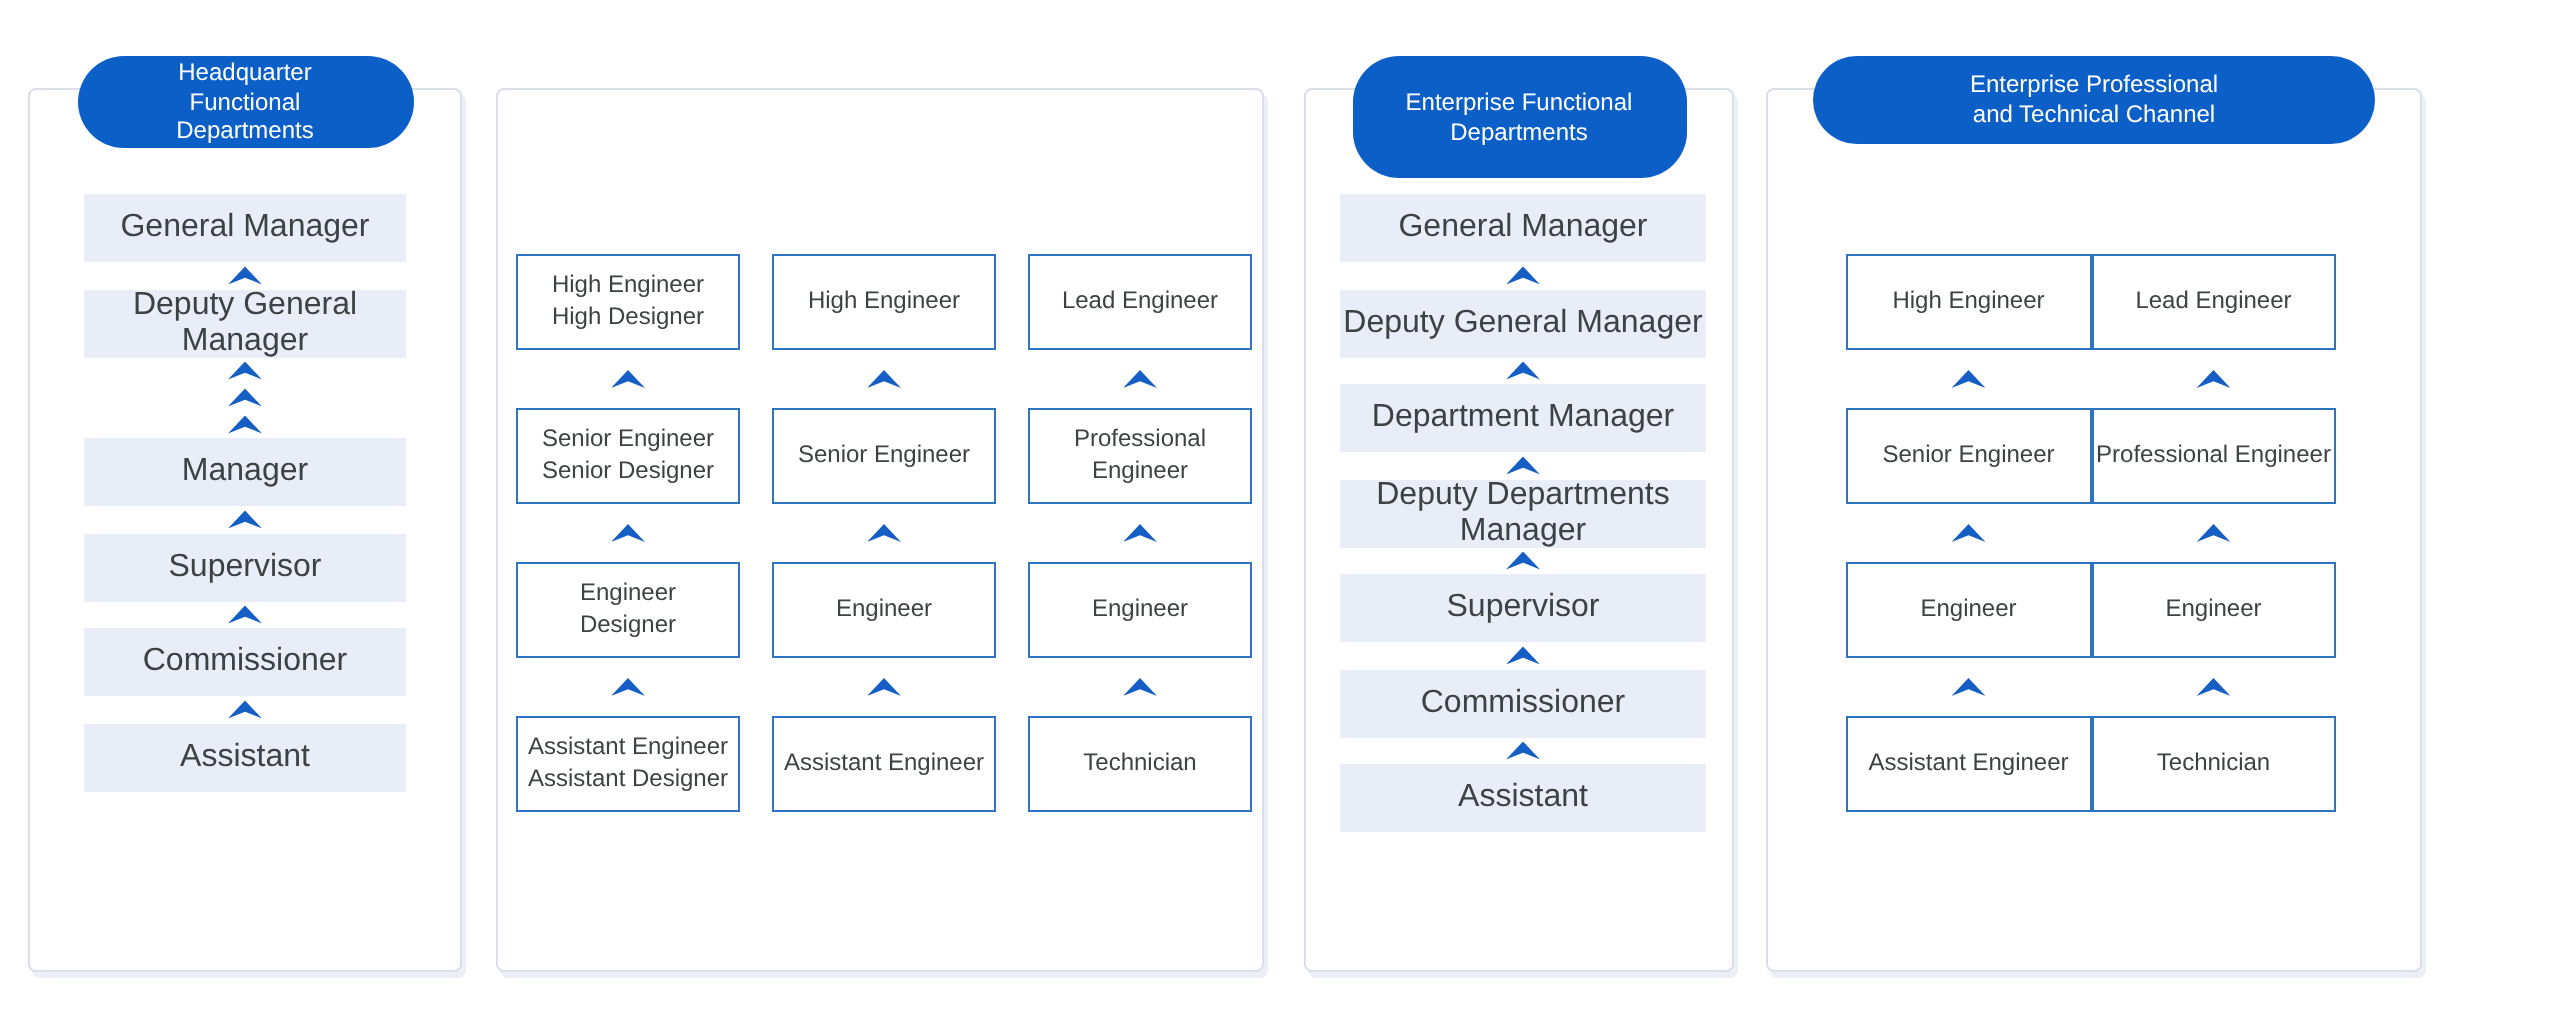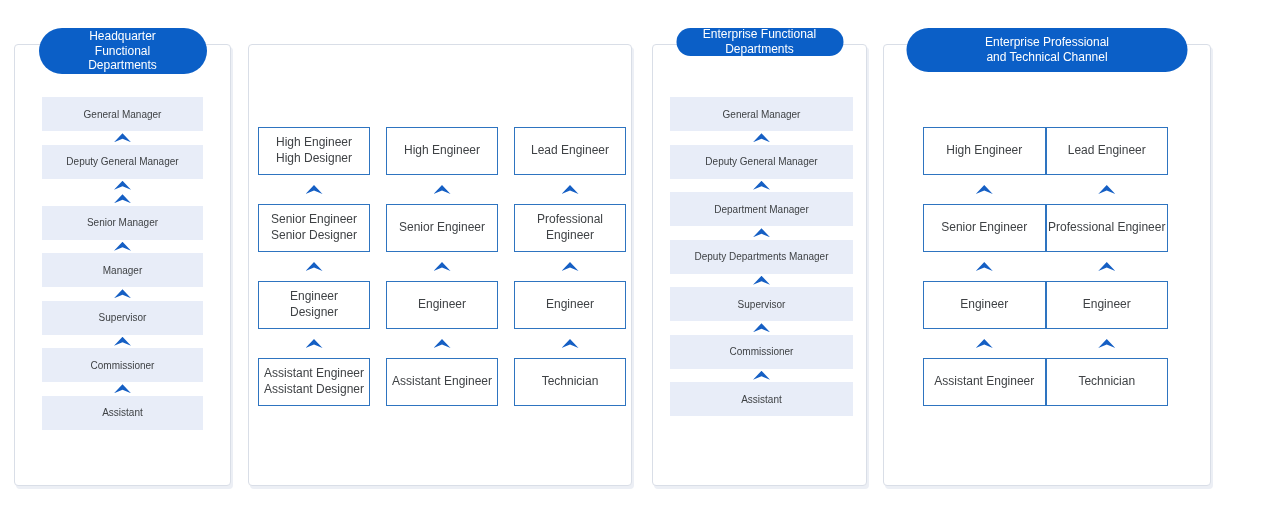--- a/index.html
+++ b/index.html
@@ -38,35 +38,35 @@
     display: flex;
     align-items: center;
     justify-content: center;
     text-align: center;
     white-space: pre-wrap;
     font-size: 12px;
     line-height: 1.22;
   }
   .p1 .pill { width: 168px; height: 46px; }
   .p2 .pill { width: 281px; height: 44px; }
-  .p3 .pill { width: 167px; height: 28px; }
+  .p3 .pill { width: 167px; height: 61px; }
   .p4 .pill { width: 281px; height: 44px; }
 
   
   .ladder { position: absolute; top: 52px; }
   .p1 .ladder { left: 27px; width: 161px; }
   .p3 .ladder { left: 17px; width: 183px; }
   .lightbox {
     height: 34px;
     background: #e8edf8;
     display: flex;
     align-items: center;
     justify-content: center;
     text-align: center;
-    font-size: 10px;
+    font-size: 16px;
     white-space: pre-wrap;
   }
   .arrow-slot {
     height: 13.5px;
     display: flex;
     align-items: center;
     justify-content: center;
   }
   .arrow {
     width: 17px;
@@ -119,21 +119,20 @@
       <div class="arrow-slot">
           <span class="arrow"></span>
         </div>
       <div class="lightbox">Deputy General Manager</div>
       <div class="arrow-slot">
           <span class="arrow"></span>
         </div>
       <div class="arrow-slot">
           <span class="arrow"></span>
         </div>
-      <div class="lightbox">Senior Manager</div>
       <div class="arrow-slot">
           <span class="arrow"></span>
         </div>
       <div class="lightbox">Manager</div>
       <div class="arrow-slot">
           <span class="arrow"></span>
         </div>
       <div class="lightbox">Supervisor</div>
       <div class="arrow-slot">
           <span class="arrow"></span>

